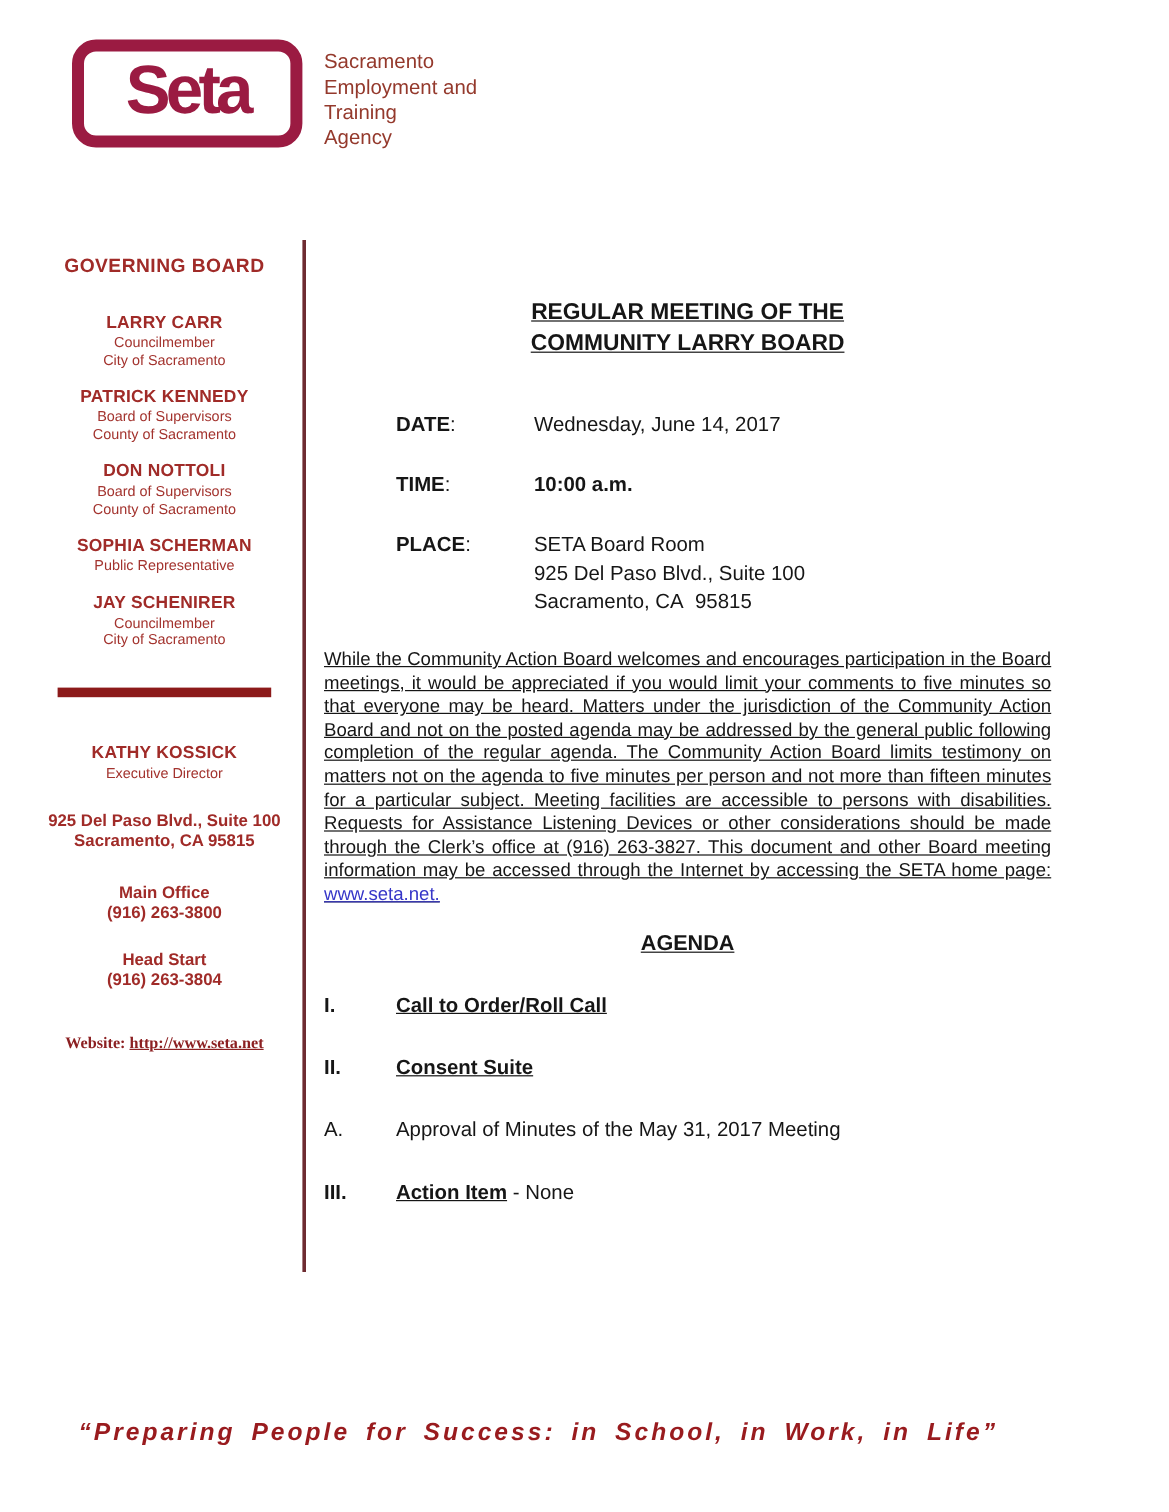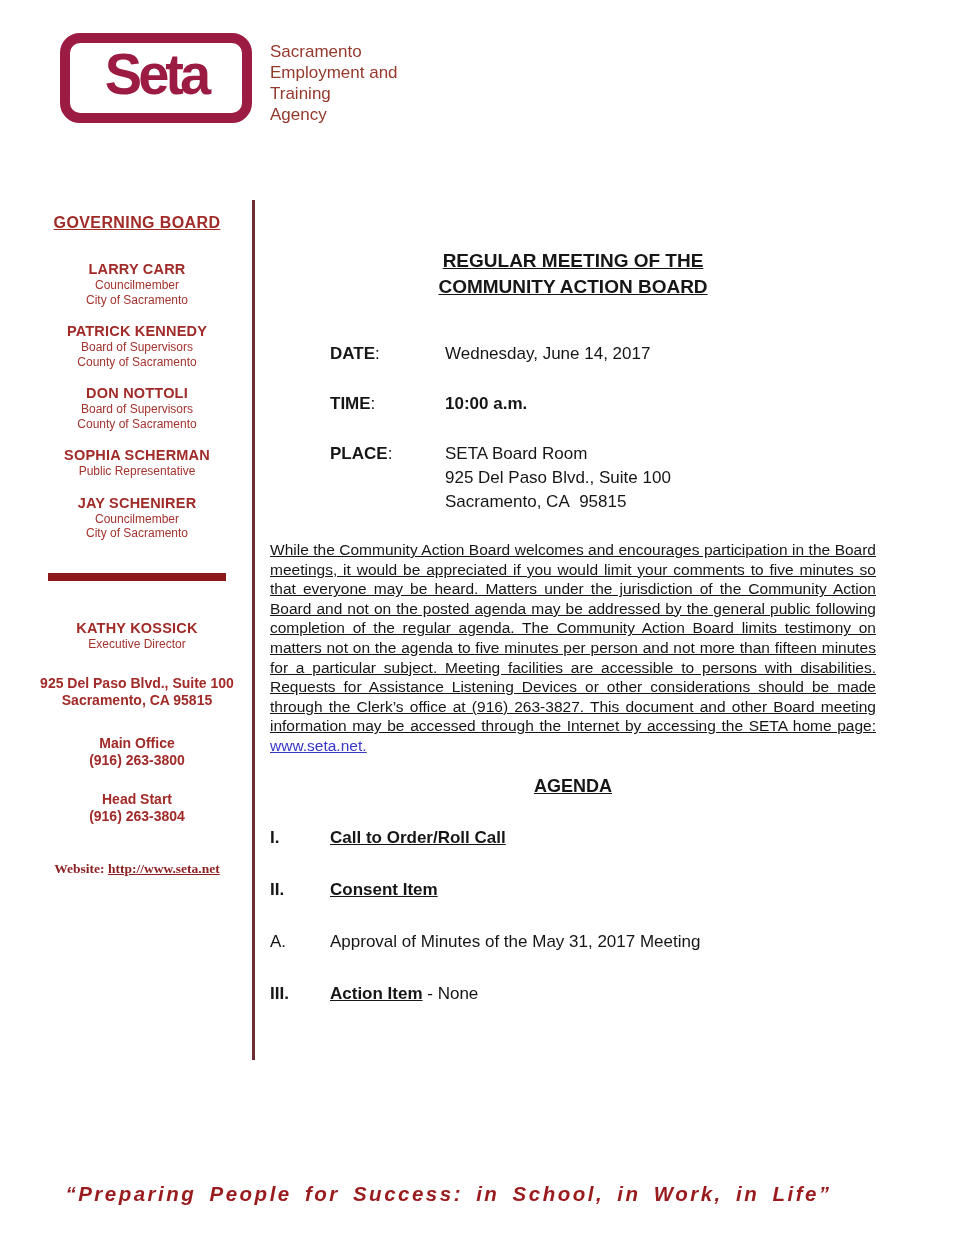--- a/index.html
+++ b/index.html
@@ -24,21 +24,21 @@
     margin-left:18px; margin-top:8px; color:#94392C; font-size:17px;
     line-height:21px; font-weight:500;
   }
 
   
   .sidebar {
     position:absolute; left:28px; top:214px; width:218px; text-align:center;
     color:#A02B28;
   }
   .gb-heading {
-    font-size:16px; font-weight:bold; text-decoration:underline;
+    font-size:16px; font-weight:bold; 
     letter-spacing:0.4px; margin-bottom:28px;
   }
   .member { margin-bottom:15px; }
   .member-name { font-size:14.5px; font-weight:bold; letter-spacing:0.2px; line-height:18px;text-align:center; }
   .member-role { font-size:12px; line-height:14.5px; color:#A3332E; }
   .member-role:empty { display:none; }
   .sb-divider { width:178px; height:8px; background:#8C1A1A; margin:32px auto 38px auto; }
   .director { margin-bottom:24px; }
   .sb-addr { font-weight:bold; font-size:14px; line-height:17px; margin-bottom:26px; }
   .sb-contact { margin-bottom:22px; font-weight:bold; font-size:14px; line-height:17px; }
@@ -159,21 +159,21 @@
       <a>http://www.seta.net</a>
     </div>
   </div>
 
   <div class="vrule"></div>
 
   <div class="main">
 
     <div class="doc-title">
       <span>REGULAR MEETING OF THE</span><br>
-      <span>COMMUNITY ACTION BOARD</span>
+      <span>COMMUNITY LARRY BOARD</span>
     </div>
 
     <div class="details">
       <div class="detail-row">
         <div class="detail-label"><b>DATE</b><span>:</span></div>
         <div class="detail-value">Wednesday, June 14, 2017</div>
       </div>
       <div class="detail-row">
         <div class="detail-label"><b>TIME</b><span>:</span></div>
         <div class="detail-value bold-value">10:00 a.m.</div>
@@ -194,21 +194,21 @@
       <span>AGENDA</span>
     </div>
 
     <div class="agenda-item">
       <div class="agenda-numeral num-bold">I.</div>
       <div><span class="agenda-title">Call to Order/Roll Call</span></div>
     </div>
 
     <div class="agenda-item">
       <div class="agenda-numeral num-bold">II.</div>
-      <div><span class="agenda-title">Consent Item</span></div>
+      <div><span class="agenda-title">Consent Suite</span></div>
     </div>
 
     <div class="agenda-item">
       <div class="agenda-numeral">A.</div>
       <div><span class="agenda-plain">Approval of Minutes of the May 31, 2017 Meeting</span></div>
     </div>
 
     <div class="agenda-item">
       <div class="agenda-numeral num-bold">III.</div>
       <div><span class="agenda-title">Action Item</span><span class="agenda-suffix"> - None</span></div>

